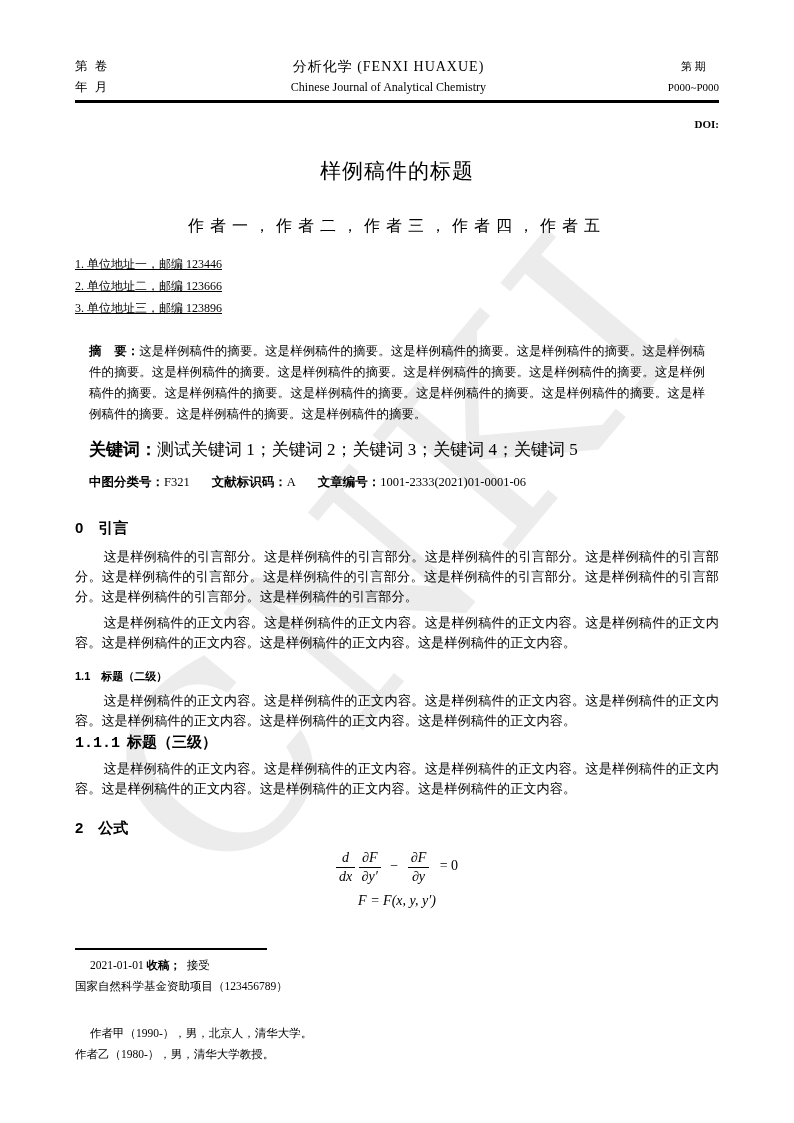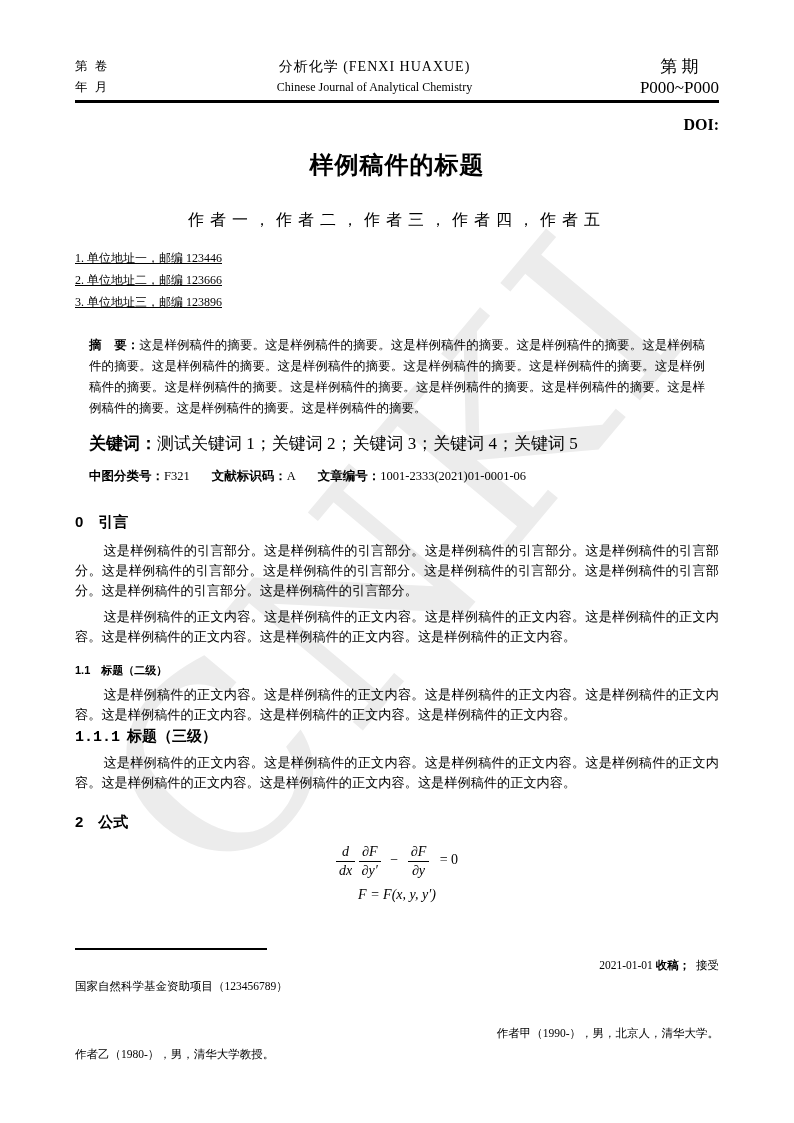--- a/index.html
+++ b/index.html
@@ -16,27 +16,27 @@
     z-index:0; user-select:none; pointer-events:none;
   }
   .content { position:relative; z-index:1; padding:56px 75px 0 75px; }
 
   
   .hdr { display:flex; justify-content:space-between; align-items:flex-start; }
   .hdr-left { text-align:center; font-size:12.5px; line-height:21px; letter-spacing:2px; }
   .hdr-center { text-align:center; }
   .hdr-center .cn { font-size:14px; line-height:21px; letter-spacing:1px; }
   .hdr-center .en { font-size:12px; line-height:21px; font-family:"Liberation Serif",serif; }
-  .hdr-right { text-align:center; font-size:17px; line-height:21px; }
+  .hdr-right { text-align:center; font-size:11px; line-height:21px; }
   .hdr-rule { height:2.5px; background:#000; margin-top:2px; }
-  .doi-line { text-align:right; font-weight:bold; font-size:16px; margin-top:13px; line-height:17px; }
+  .doi-line { text-align:right; font-weight:bold; font-size:11px; margin-top:13px; line-height:17px; }
 
   
   .art-title { text-align:center; font-family:"Liberation Sans","DejaVu Sans",sans-serif;
-    font-weight:bold; font-size:24px; line-height:28px; margin-top:18px; letter-spacing:1px; }
+    font-weight:normal; font-size:21px; line-height:28px; margin-top:24px; letter-spacing:1px; }
   .authors { text-align:center; font-size:16px; line-height:22px; margin-top:30px; letter-spacing:6px; }
   .affils { text-align:left; font-size:12px; line-height:22px; margin-top:16px;text-decoration:underline; }
 
   
   .abstract { margin:22px 14px 0 14px; font-size:12.5px; line-height:21px; text-align:justify; }
   .b { font-weight:bold; }
   .keywords { margin:14px 14px 0 14px; font-size:17px; line-height:21px; }
   .classif { margin:12px 14px 0 14px; font-size:12.5px; line-height:21px; }
   .classif .gap { display:inline-block; width:22px; }
 
@@ -62,21 +62,21 @@
   .frac .num { padding:0 3px 1px 3px; border-bottom:1px solid #000; }
   .frac .den { padding:1px 3px 0 3px; }
   .op { margin:0 6px; font-style:normal; }
   .rhs { margin-left:7px; font-style:normal; }
 
   
   .footnote { position:absolute; left:75px; right:75px; top:948px; z-index:1;
     font-size:11.5px; line-height:21px; }
   .fn-rule { width:192px; height:1.6px; background:#000; margin-bottom:5px; }
   .fn-line { white-space:pre-wrap; }
-  .indent1 { padding-left:15px;text-align:right; }
+  .indent1 { padding-left:15px; }
   .fn-bios { margin-top:26px; }
 </style>
 </head>
 <body>
 
 <div class="page">
 
   <div class="watermark">CNKI</div>
 
   <div class="content">

